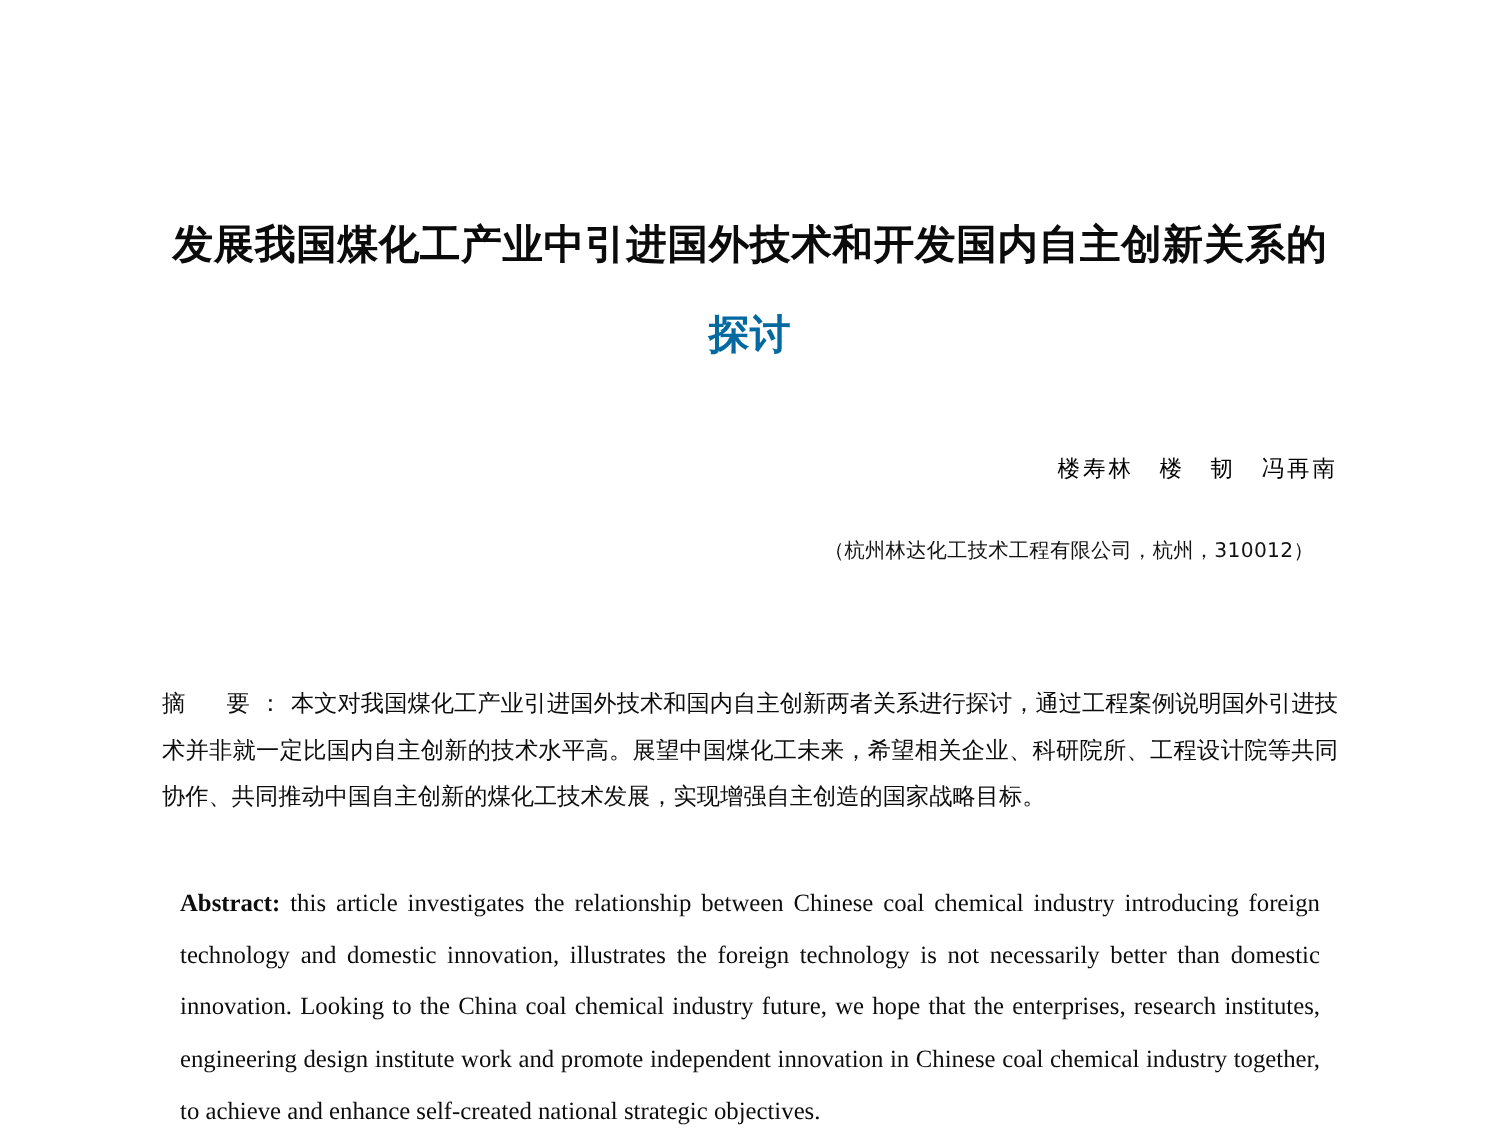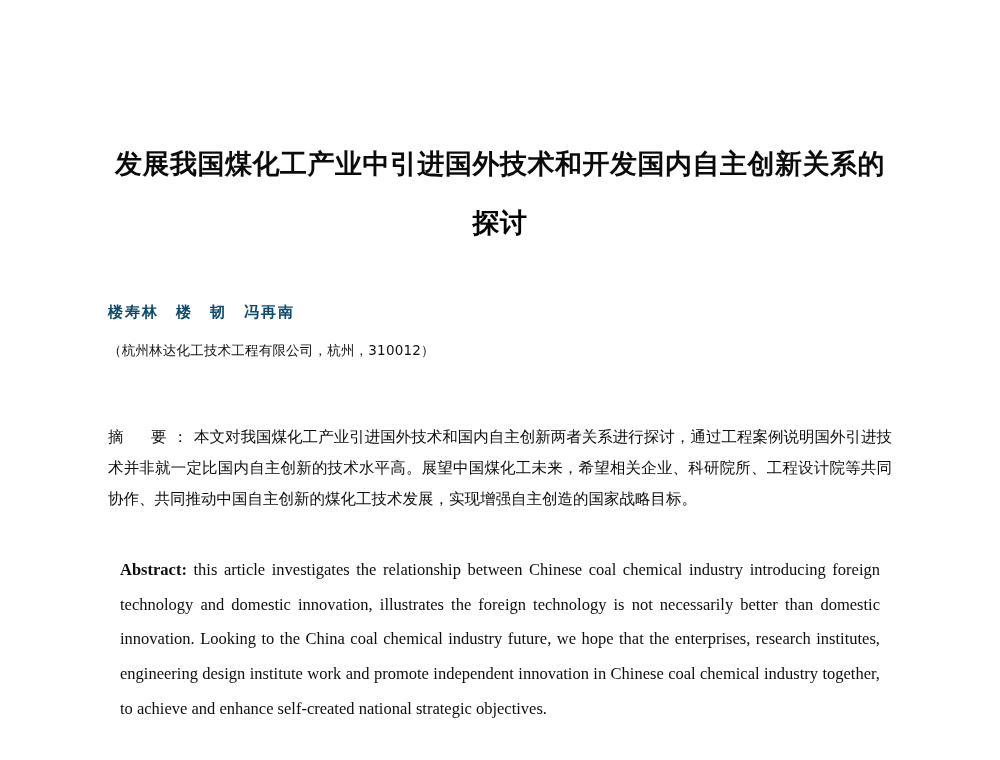--- a/index.html
+++ b/index.html
@@ -33,36 +33,36 @@
     color: #0b0b0b;
   }
   .title-line-2 {
     margin: 0;
     padding-top: 28px;
     font-family: "DejaVu Sans", sans-serif;
     font-size: 27px;
     font-weight: bold;
     text-align: center;
     letter-spacing: 0.5px;
-    color: #000000;
+    color: #0369a1;
   }
   .authors {
     margin: 0;
     padding-top: 62px;
-    text-align: left;
+    text-align: right;
     font-family: "DejaVu Sans", sans-serif;
     font-size: 15px;
-    font-weight: bold;
+    font-weight: normal;
     letter-spacing: 2px;
-    color: #0c4a6e;
+    color: #000000;
   }
   .affiliation {
-    margin: 0;
+    margin: 16px;
     padding-top: 20px;
-    text-align: left;
+    text-align: right;
     font-family: "DejaVu Sans", sans-serif;
     font-size: 13.5px;
     letter-spacing: 0.2px;
     color: #121212;
   }
   .abstract-cn {
     margin: 0;
     padding-top: 62px;
     font-family: "DejaVu Sans", sans-serif;
     font-size: 15.5px;

